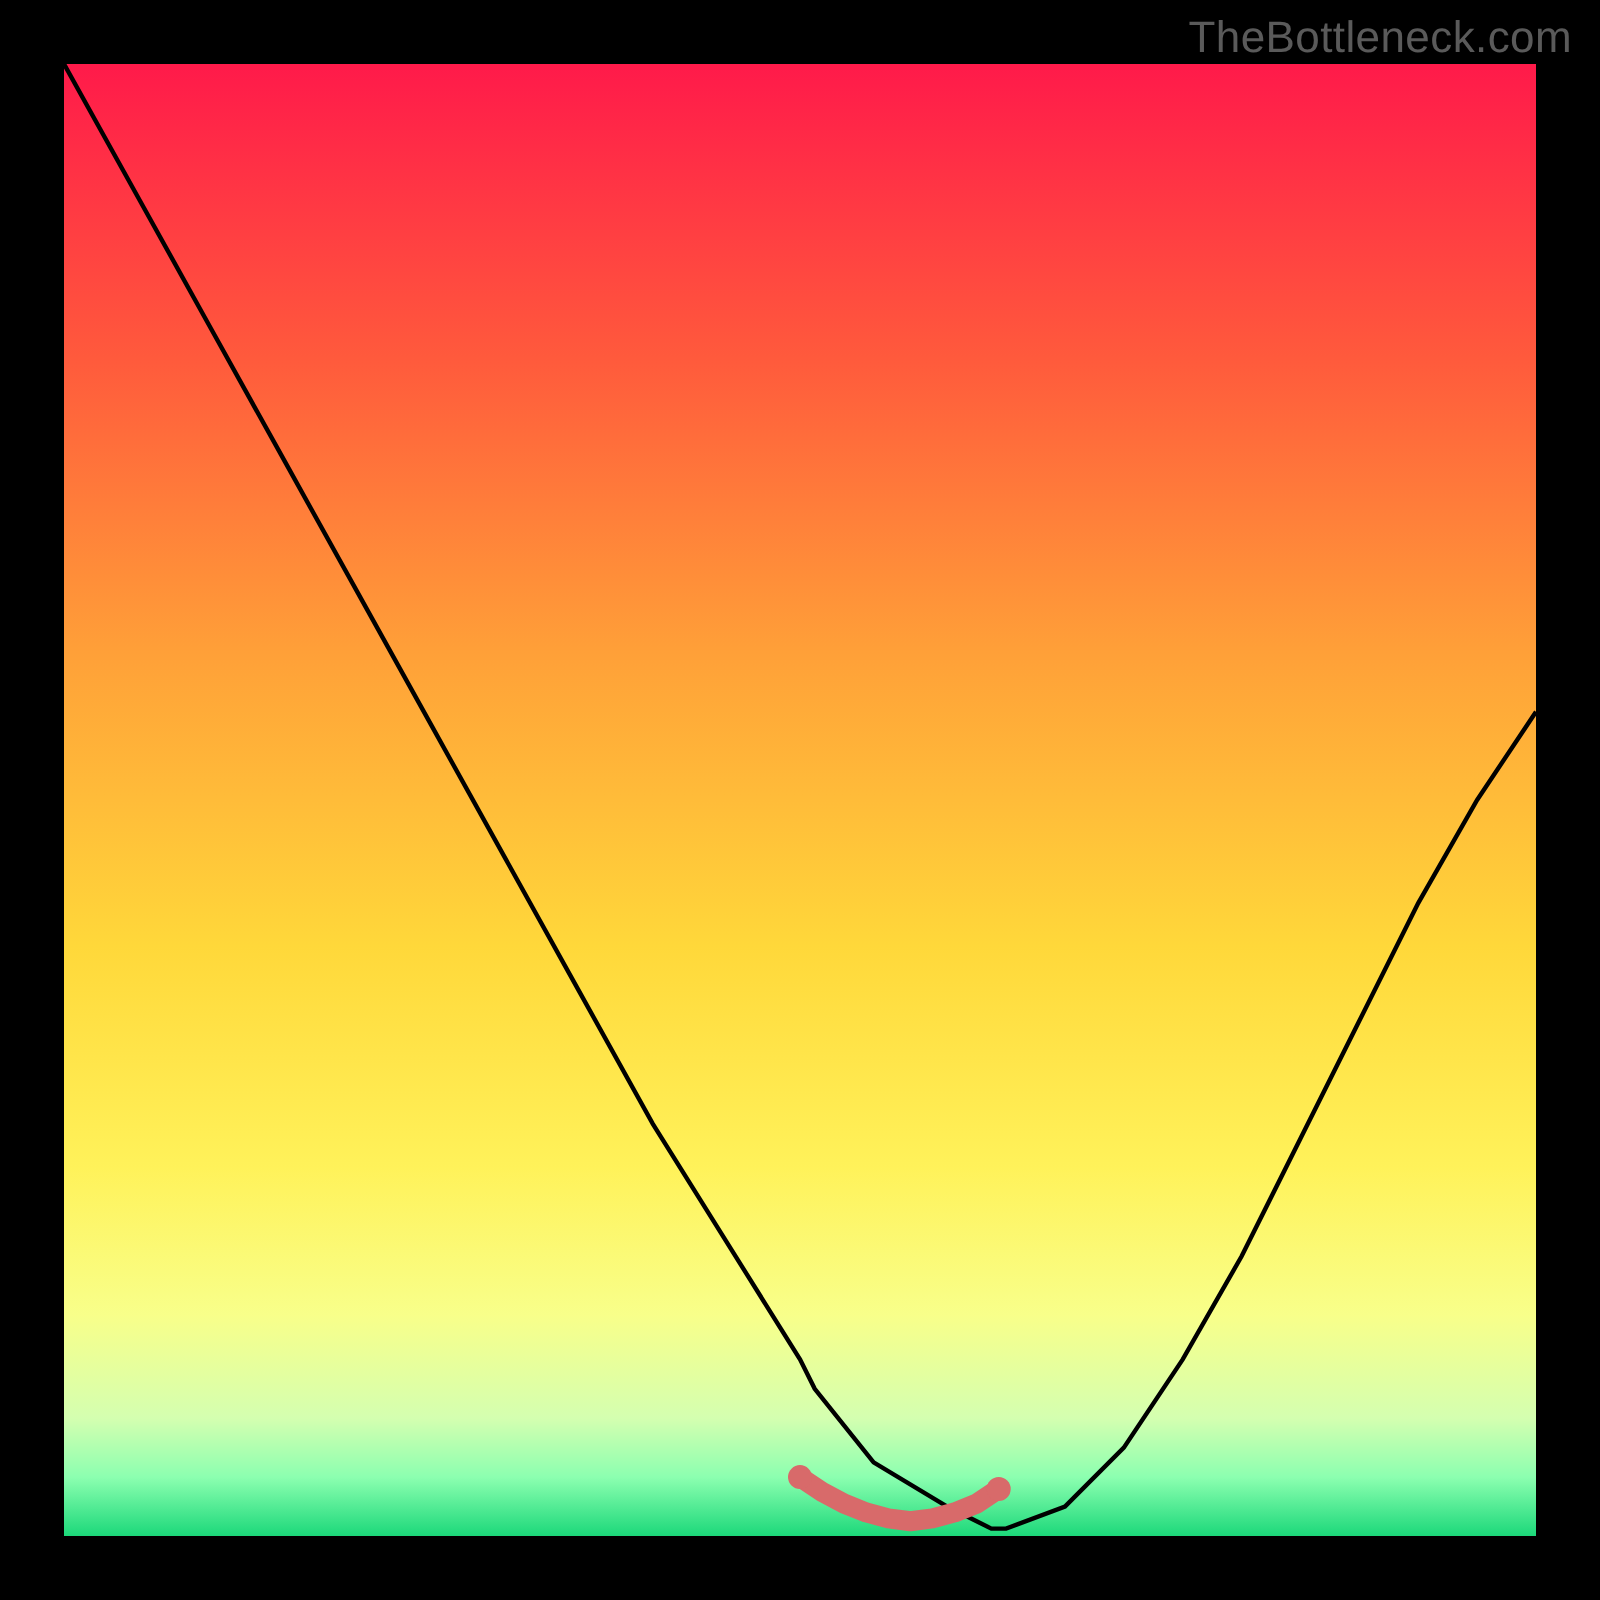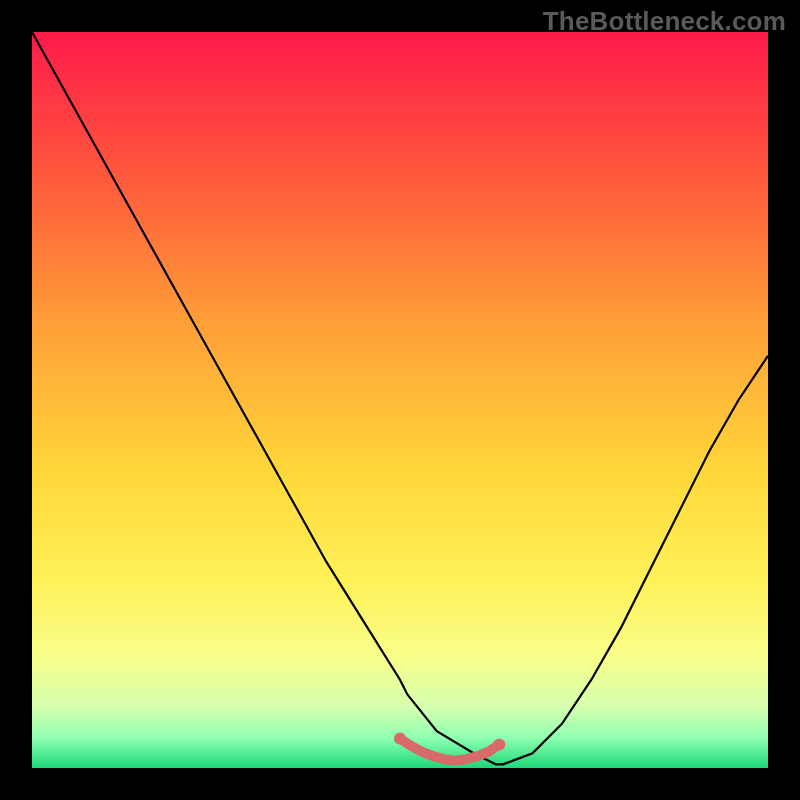--- a/index.html
+++ b/index.html
@@ -9,22 +9,22 @@
     height: 800px;
     background: #000;
     position: relative;
     font-family: Arial, sans-serif;
   }
   .watermark {
     position: absolute;
     top: 6px;
     right: 14px;
     color: #5a5a5a;
-    font-size: 26px;
-    font-weight: 700;
+    font-size: 22px;
+    font-weight: 400;
     z-index: 10;
     letter-spacing: 0.2px;
   }
   .plot-area {
     position: absolute;
     left: 32px;
     top: 32px;
     width: 736px;
     height: 736px;
   }

